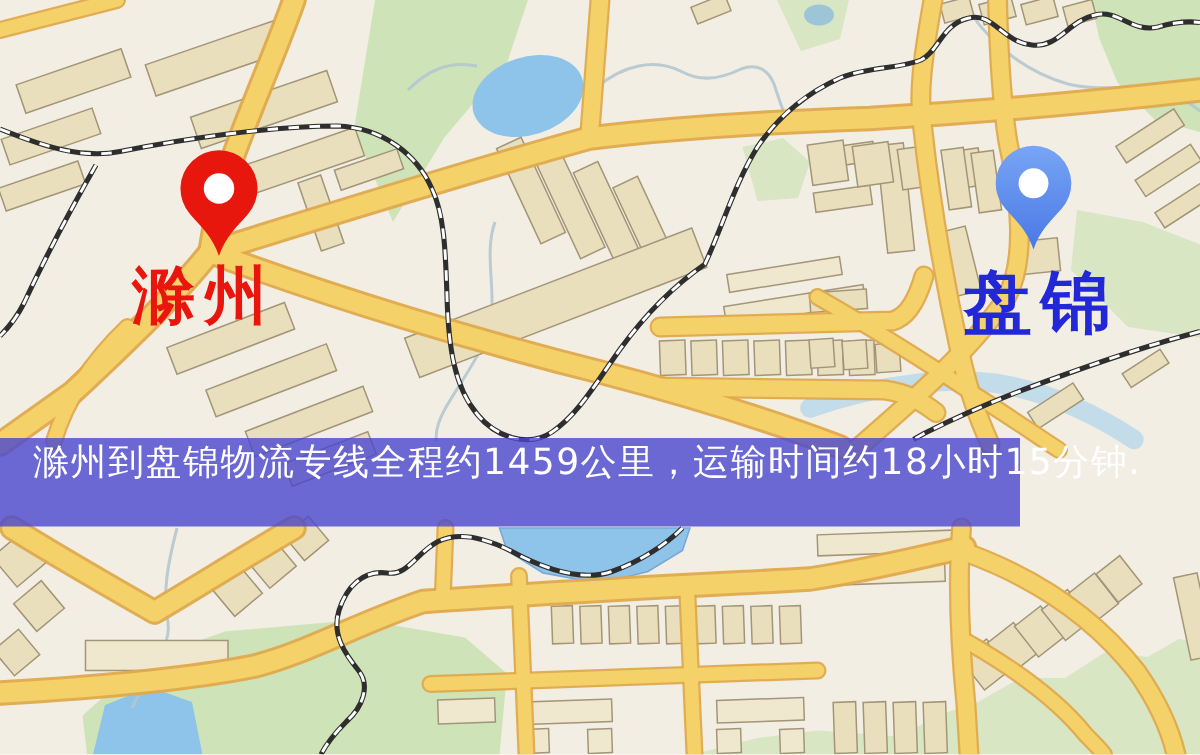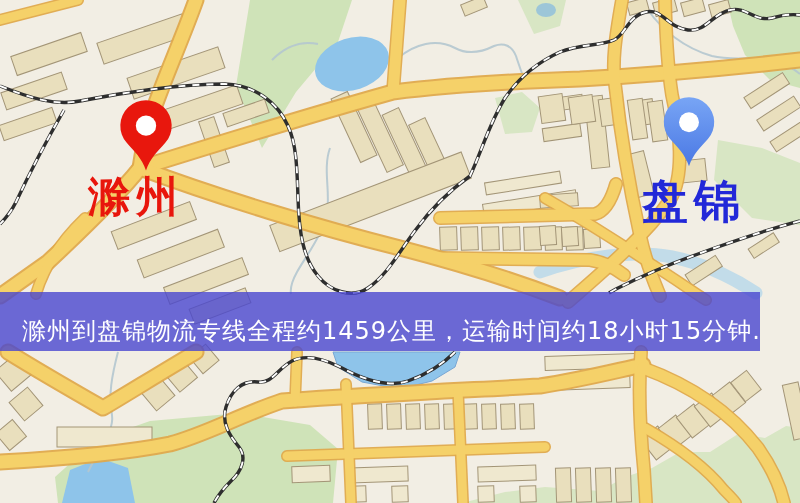--- a/index.html
+++ b/index.html
@@ -13,23 +13,23 @@
     position:absolute;font-weight:700;line-height:1;white-space:nowrap;
     letter-spacing:6px;
   }
   .city-label.origin{
     left:88px;top:176px;font-size:42px;font-weight:600;color:#e8160c;
   }
   .city-label.destination{
     left:642px;top:178px;font-size:46px;color:#2228d8;
   }
   .banner{
-    position:absolute;left:0;top:292px;width:760px;height:59px;
+    position:absolute;left:0;top:292px;width:680px;height:59px;
     background:rgba(72,70,208,0.80);
-    display:flex;align-items:flex-end;
+    display:flex;align-items:flex-start;
     box-sizing:border-box;padding:0 10px 4px 22px;
   }
   .banner span{
     color:#ffffff;font-size:24px;letter-spacing:1px;white-space:nowrap;
   }
   
   .green{fill:#cfe3b8;stroke:none;}
   .green.pale{fill:#d8e6c4;}
   .waterfill{fill:#8ec4ea;}
   .bld{fill:#e9dfbd;stroke:#a39577;stroke-width:1;}

